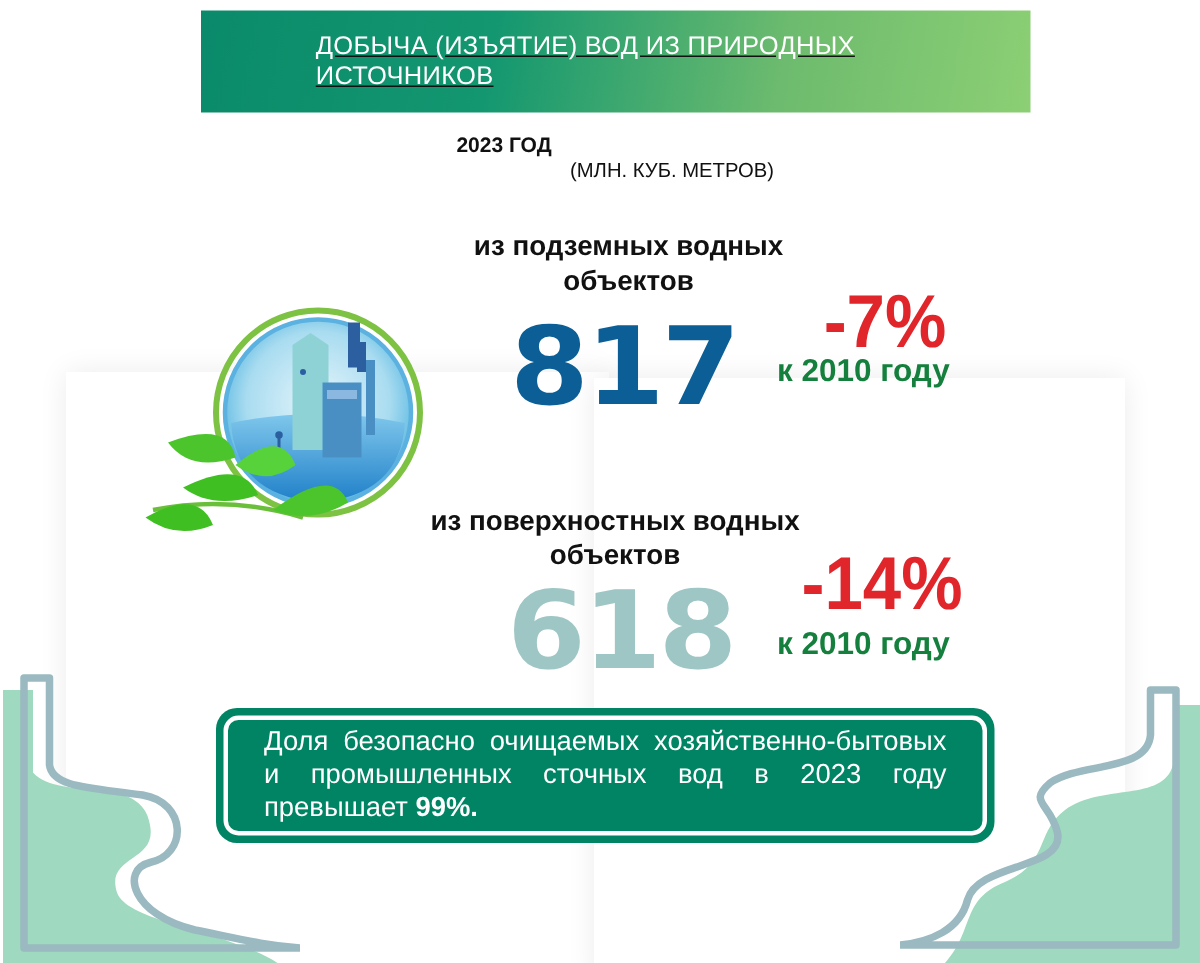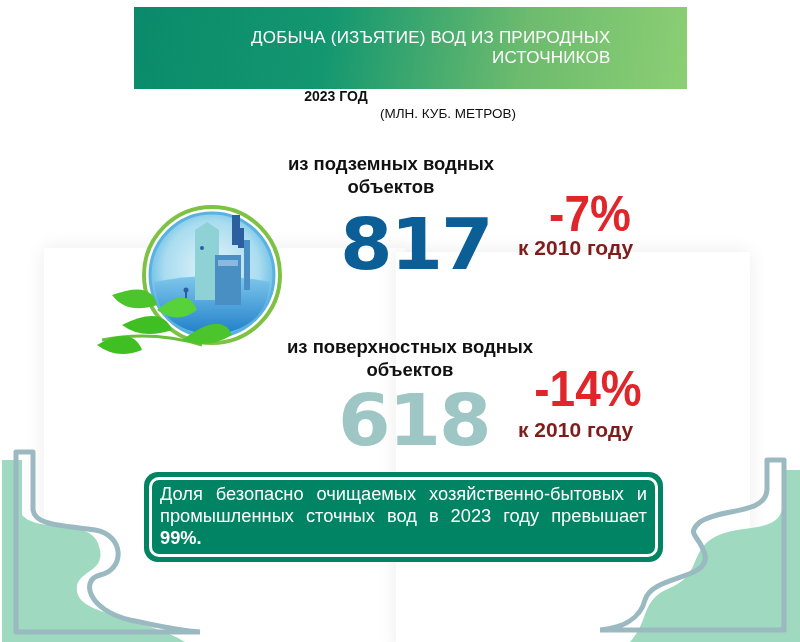--- a/index.html
+++ b/index.html
@@ -9,59 +9,59 @@
   
   .bg-panel { position: absolute; background: #ffffff; }
   .bg-panel.left { left: 44px; top: 248px; width: 362px; height: 400px;
     box-shadow: 0 0 18px rgba(0,0,0,0.08); }
   .bg-panel.right { left: 396px; top: 252px; width: 354px; height: 400px;
     box-shadow: 0 0 18px rgba(0,0,0,0.08); }
   .bg-fade { position: absolute; left: 0; top: 140px; width: 800px; height: 120px;
     background: linear-gradient(#ffffff, rgba(255,255,255,0.0)); }
 
   
-  .banner { position: absolute; left: 134px; top: 7px; width: 553px; height: 82px;
+  .banner { position: absolute; left: 134px; top: 7px; width: 553px; height: 68px;
     background: linear-gradient(100deg, #0a8a6a 0%, #139770 35%, #6dbb6e 70%, #8ccf74 100%);
-    display: flex; align-items: center; justify-content: center; text-align: right; }
+    display: flex; align-items: center; justify-content: center; text-align: left; text-decoration: underline; }
   .banner-title { color: #ffffff; font-family: "Liberation Sans", sans-serif; font-size: 17px;
     line-height: 20px; font-weight: normal; letter-spacing: 0.2px; width: 400px; }
 
   .year { position: absolute; left: 0; width: 672px; top: 88px; text-align: center;
     font-family: "Liberation Sans", sans-serif; font-weight: bold; font-size: 14px; color: #111; }
   .unit { position: absolute; left: 0; width: 800px; top: 106px; text-align: center;
     font-family: "Liberation Sans", sans-serif; font-size: 13.5px; color: #111; margin-left: 48px; }
 
   
   .stat-label { position: absolute; text-align: center; font-family: "Liberation Sans", sans-serif;
     font-weight: bold; font-size: 18.5px; line-height: 23px; color: #111; }
-  .stat-label.s1 { left: 256px; top: 152px; width: 270px; }
+  .stat-label.s1 { left: 284px; top: 152px; width: 270px; }
   .stat-label.s2 { left: 260px; top: 335px; width: 300px; }
 
   .big-num { position: absolute; font-family: "DejaVu Sans", sans-serif; font-weight: bold;
     font-size: 72px; line-height: 72px; letter-spacing: -2px; transform: scaleX(1.05); transform-origin: left; }
   .big-num.n1 { left: 340px; top: 208px; color: #0b5f96; }
   .big-num.n2 { left: 338px; top: 384px; color: #9dc6c4; }
 
   .pct { position: absolute; font-family: "Liberation Sans", sans-serif; font-size: 50px;
     line-height: 50px; color: #e0262b; font-weight: bold; text-align: center; transform: scaleX(0.92); }
   .pct.p1 { left: 540px; top: 189px; width: 100px; }
   .pct.p2 { left: 523px; top: 364px; width: 130px; }
   .since { position: absolute; font-family: "Liberation Sans", sans-serif; font-weight: bold;
-    font-size: 21px; color: #7f1d1d; }
+    font-size: 21px; color: #15803d; }
   .since.k1 { left: 518px; top: 236px; }
   .since.k2 { left: 518px; top: 418px; }
 
   
   .emblem { position: absolute; left: 82px; top: 200px; width: 210px; height: 165px; }
 
   
   .info-box { position: absolute; left: 144px; top: 472px; width: 519px; height: 90px;
     background: #008463; border-radius: 14px; padding: 5px; }
   .info-inner { width: 100%; height: 100%; border: 3px solid #ffffff; border-radius: 10px;
-    padding: 3px 8px; }
+    padding: 3px 24px; }
   .info-text { color: #ffffff; font-family: "Liberation Sans", sans-serif; font-size: 18.3px;
     line-height: 22px; text-align: justify; }
   .info-text b { font-weight: bold; }
 
   .deco { position: absolute; }
 </style>
 </head>
 <body>
 
 <div class="bg-fade"></div>

